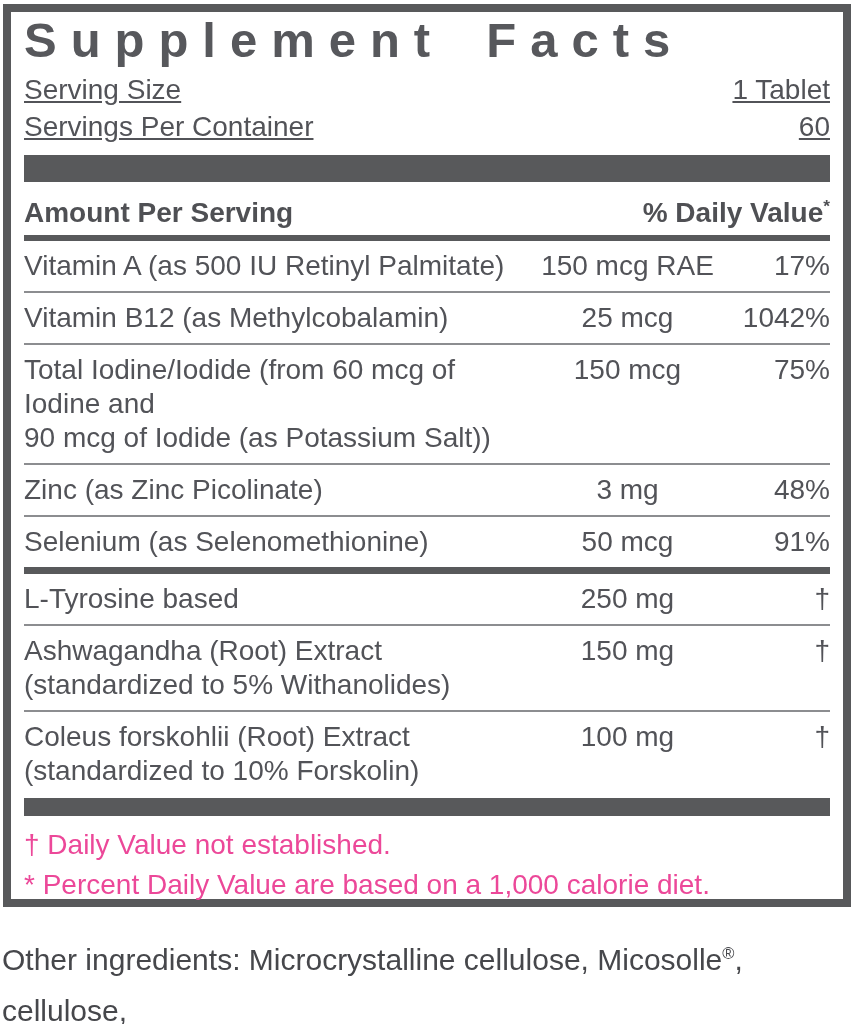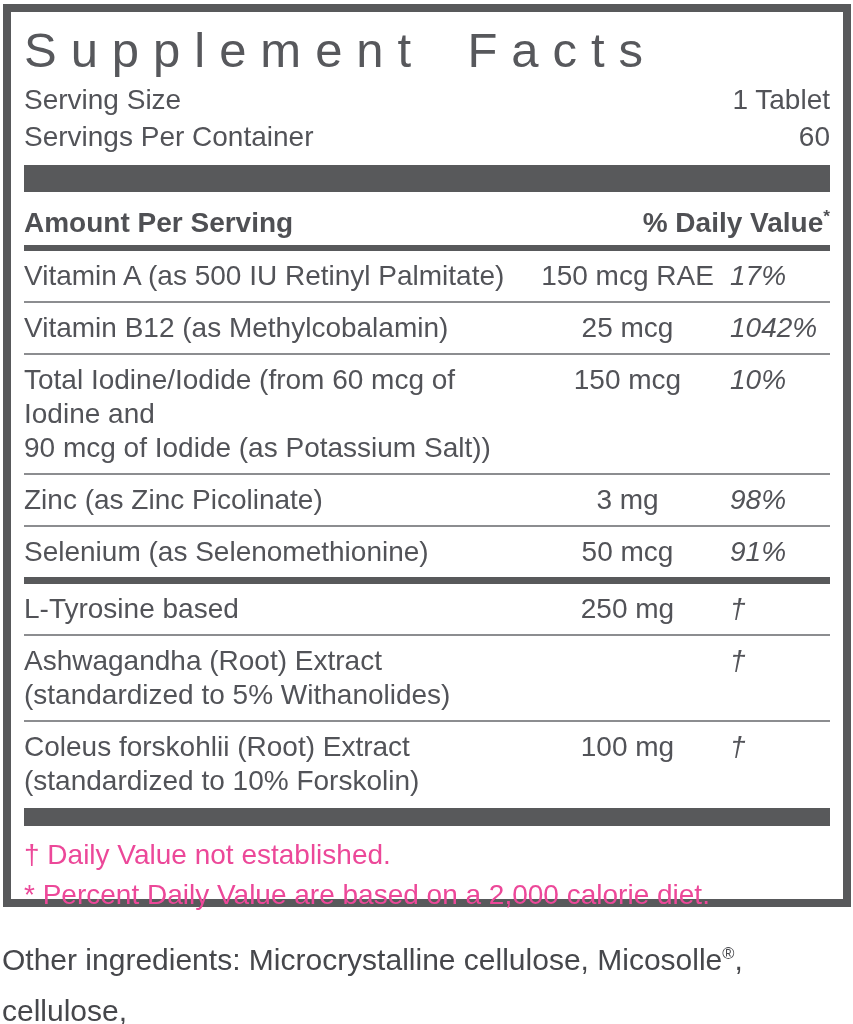--- a/index.html
+++ b/index.html
@@ -14,34 +14,34 @@
   .label-box{
     position:absolute;
     left:3px;top:4px;
     width:848px;height:903px;
     box-sizing:border-box;
     border:8px solid #58595b;
     background:#ffffff;
     padding:0 13px;
   }
   .title{
-    margin-top:10px;
     font-size:49px;
-    font-weight:normal;
+    font-weight:bold;
     color:#57585c;
     letter-spacing:0.285em;
     word-spacing:0.30em;
     white-space:nowrap;
   }
   .serving-row{
     display:flex;
     justify-content:space-between;
     font-size:28px;
     line-height:37px;
     color:#525358;
+    text-decoration:underline;
   }
   .serving-rows{margin-top:3px;}
   .bar-thick{
     height:27px;
     background:#58595b;
     margin-top:10px;
   }
   .header-row{
     display:flex;
     justify-content:space-between;
@@ -60,21 +60,21 @@
     align-items:flex-start;
     padding:8px 0;
     font-size:28px;
     line-height:34px;
     color:#525358;
     gap:15px;
   }
   .row .name{flex:1;padding-right:6px;}
   .row .name2{display:block;}
   .row .amt{width:175px;text-align:center;flex-shrink:0;}
-  .row .dv{width:100px;flex-shrink:0;font-style:italic;}
+  .row .dv{width:100px;text-align:right;flex-shrink:0;}
   .rule{height:2px;background:#8c8d90;}
   .bar-med{height:7px;background:#58595b;}
   .bar-end{height:18px;background:#58595b;margin-top:2px;}
   .footnotes{
     padding-top:9px;
     font-size:28px;
     line-height:40px;
     color:#ec4899;
   }
   .other{
@@ -127,61 +127,62 @@
     <div class="row">
       <span class="name"><span>Vitamin B12 (as Methylcobalamin)</span></span>
       <span class="amt">25 mcg</span>
       <span class="dv">1042%</span>
     </div>
     <div class="rule"></div>
 
     <div class="row">
       <span class="name"><span>Total Iodine/Iodide (from 60 mcg of Iodine and</span><span class="name2">90 mcg of Iodide (as Potassium Salt))</span></span>
       <span class="amt">150 mcg</span>
-      <span class="dv">10%</span>
+      <span class="dv">75%</span>
     </div>
     <div class="rule"></div>
 
     <div class="row">
       <span class="name"><span>Zinc (as Zinc Picolinate)</span></span>
       <span class="amt">3 mg</span>
-      <span class="dv">98%</span>
+      <span class="dv">48%</span>
     </div>
     <div class="rule"></div>
 
     <div class="row">
       <span class="name"><span>Selenium (as Selenomethionine)</span></span>
       <span class="amt">50 mcg</span>
       <span class="dv">91%</span>
     </div>
     <div class="bar-med"></div>
 
     <div class="row">
       <span class="name"><span>L-Tyrosine based</span></span>
       <span class="amt">250 mg</span>
       <span class="dv">†</span>
     </div>
     <div class="rule"></div>
 
     <div class="row">
       <span class="name"><span>Ashwagandha (Root) Extract</span><span class="name2">(standardized to 5% Withanolides)</span></span>
+      <span class="amt">150 mg</span>
       <span class="dv">†</span>
     </div>
     <div class="rule"></div>
 
     <div class="row">
       <span class="name"><span>Coleus forskohlii (Root) Extract</span><span class="name2">(standardized to 10% Forskolin)</span></span>
       <span class="amt">100 mg</span>
       <span class="dv">†</span>
     </div>
     <div class="bar-end"></div>
 
     <div class="footnotes">
       <div>† Daily Value not established.</div>
-      <div>* Percent Daily Value are based on a 2,000 calorie diet.</div>
+      <div>* Percent Daily Value are based on a 1,000 calorie diet.</div>
     </div>
 
   </div>
 
   <div class="other">
     <span>Other ingredients: Microcrystalline cellulose, Micosolle</span><span class="reg-mark">®</span><span>, cellulose,</span><br>
     
   </div>
 
 </div>

